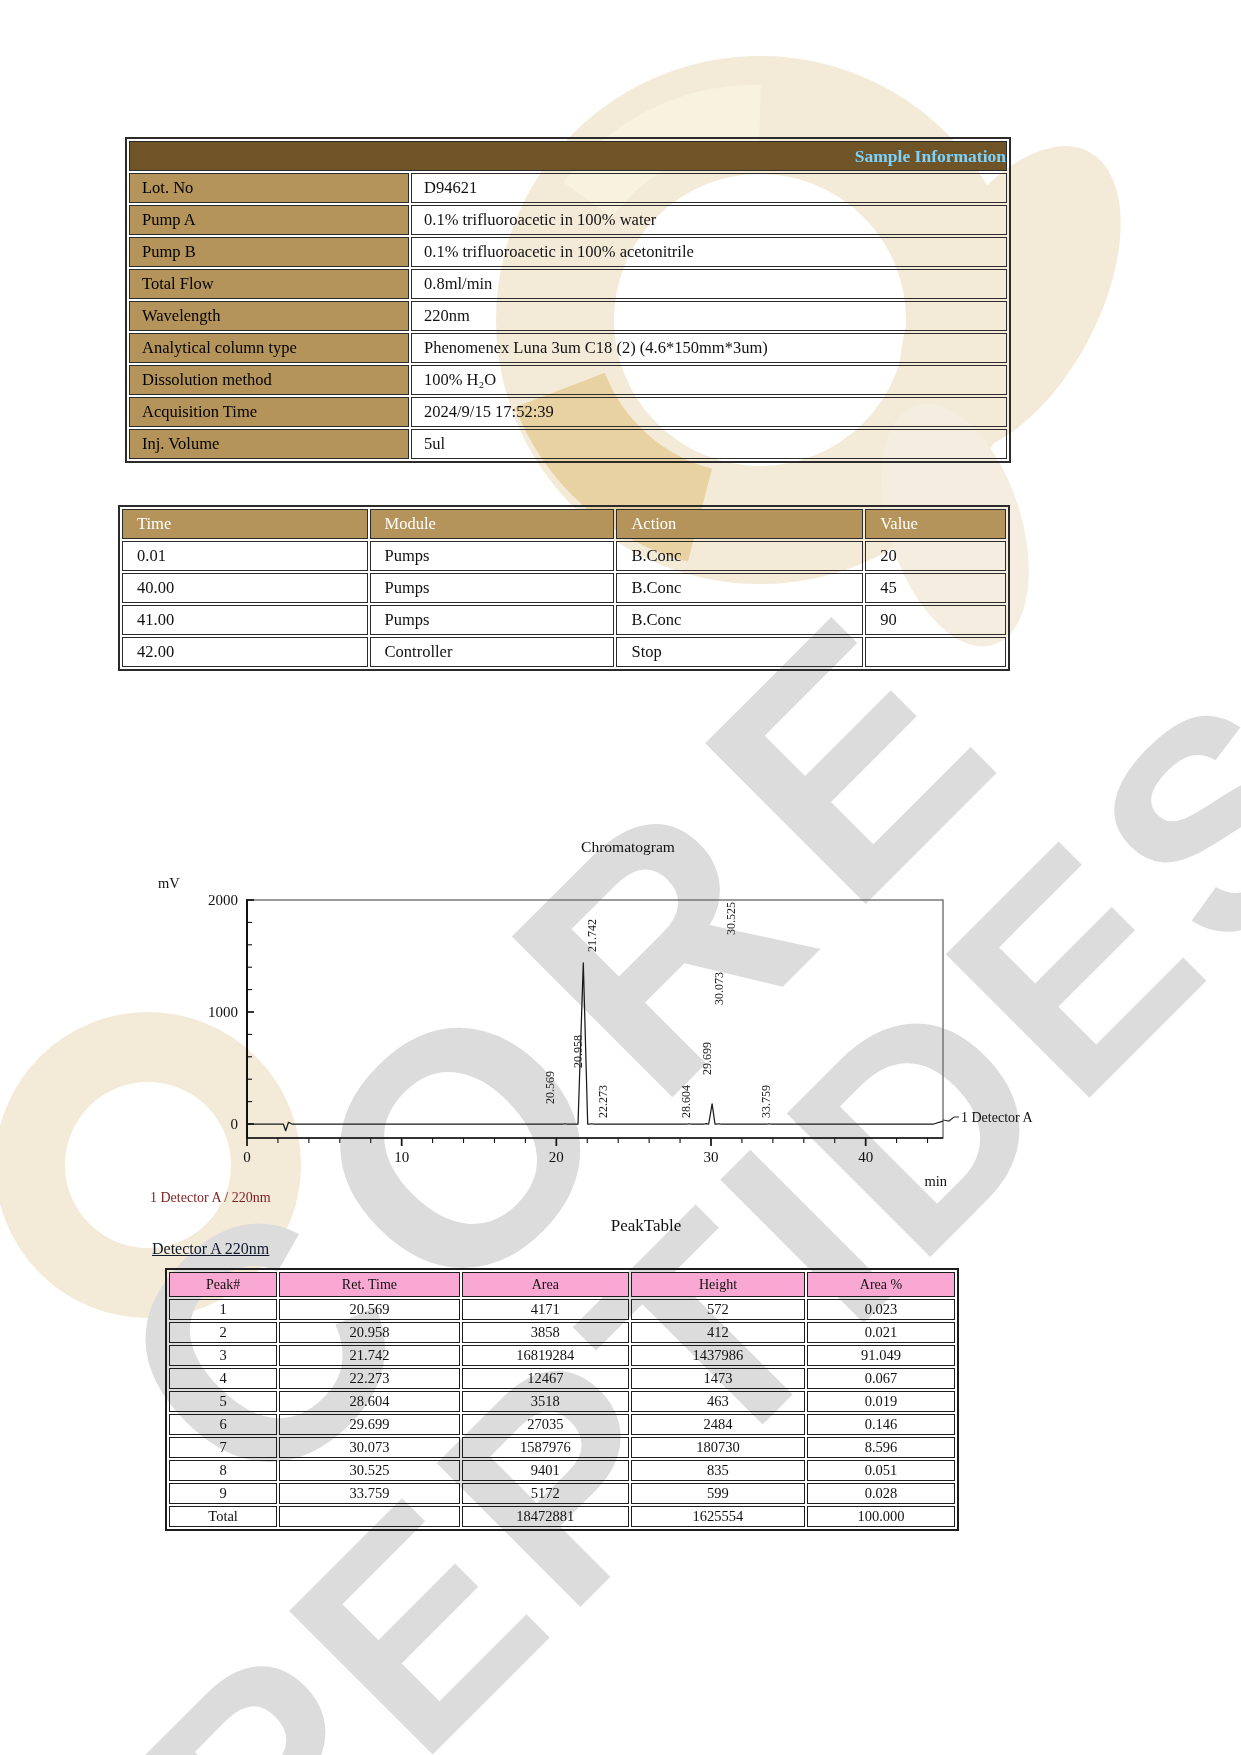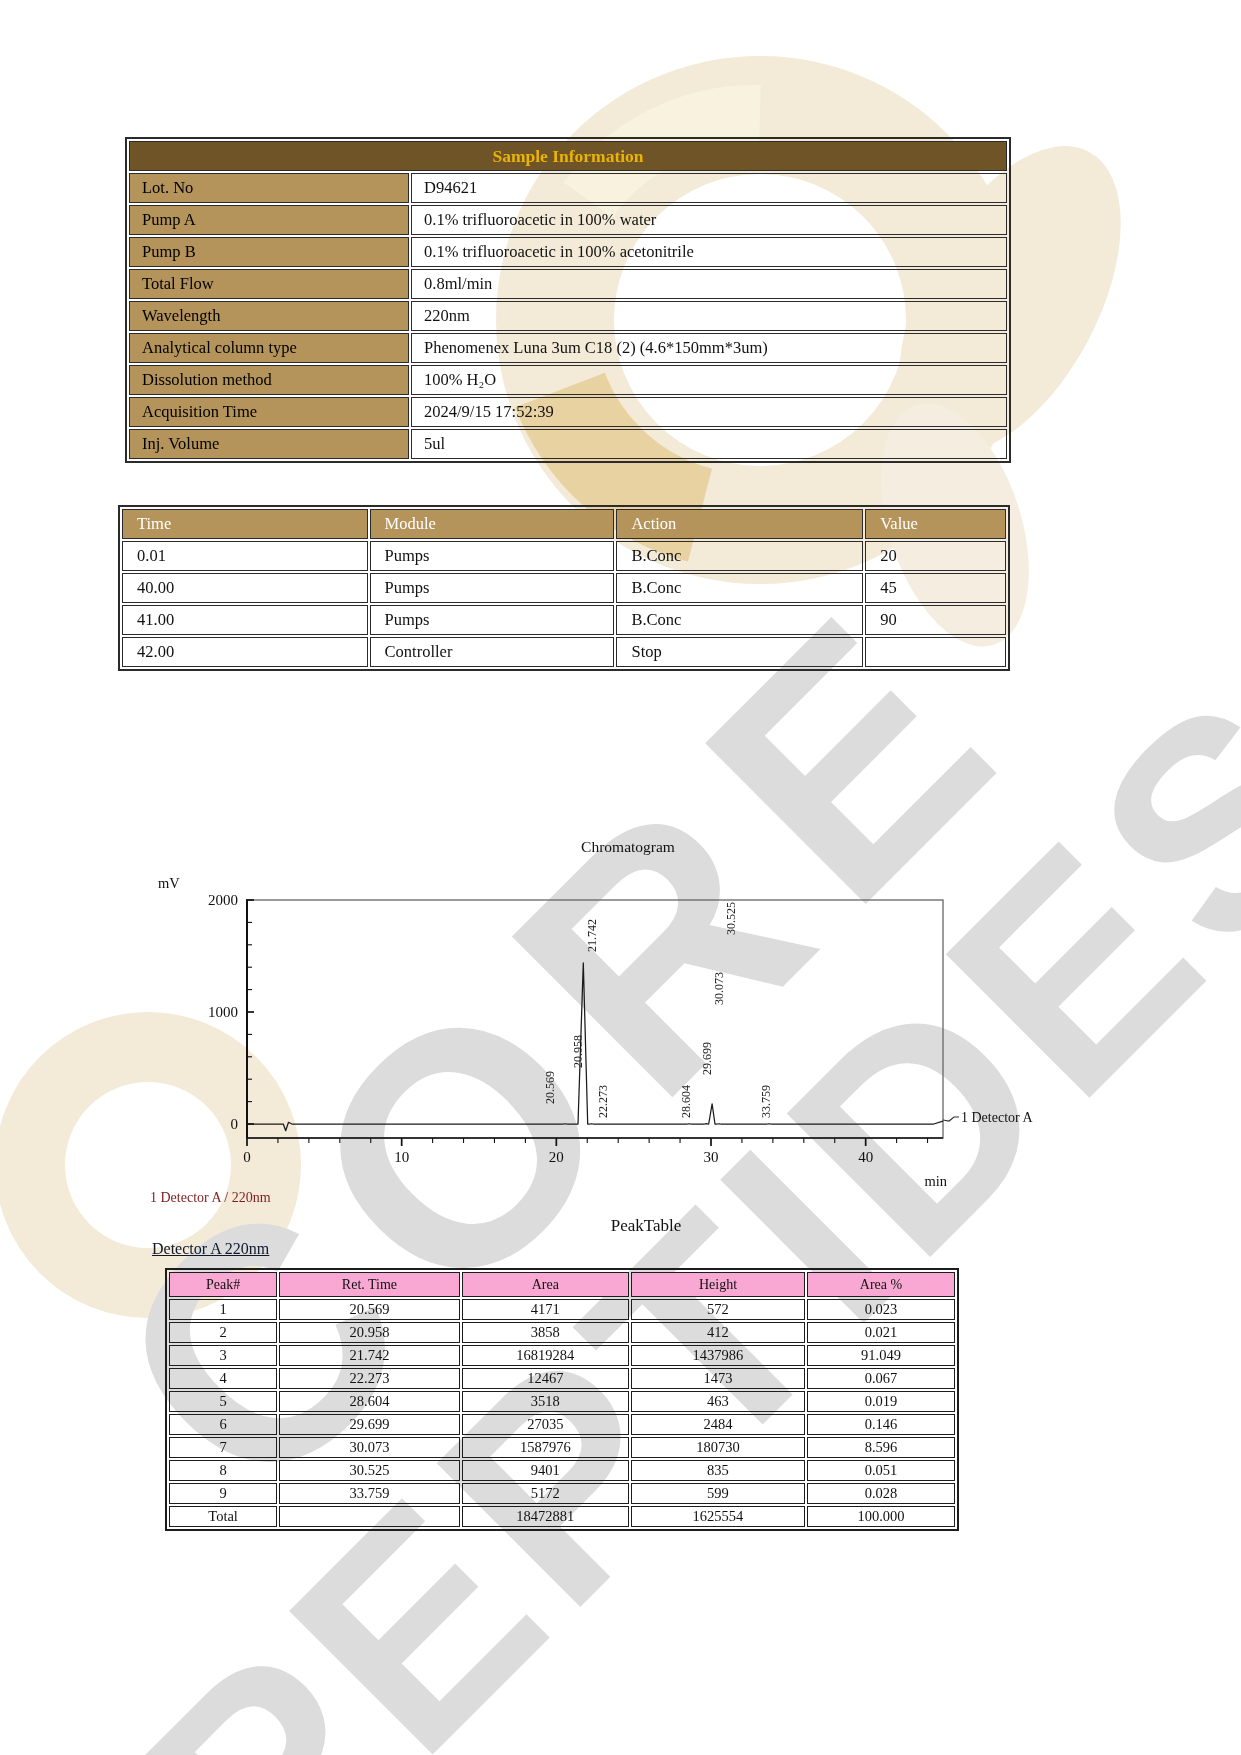--- a/index.html
+++ b/index.html
@@ -10,21 +10,21 @@
   .wm-text{position:absolute;font-family:"Liberation Sans",sans-serif;font-weight:700;
            color:#dcdcdc;transform-origin:0 0;transform:rotate(-45deg);white-space:nowrap;line-height:1;}
   .wm-core{font-size:330px;letter-spacing:35px;left:60px;top:1315px;}
   .wm-pep{font-size:295px;letter-spacing:12px;left:95px;top:1740px;}
   
   .content{position:absolute;inset:0;z-index:2;}
   table{border-collapse:separate;border-spacing:2px;}
   
   .sample-table{position:absolute;left:125px;top:137px;width:886px;border:2px solid #2b2b2b;}
   .sample-table td{border:1.4px solid #2b2b2b;height:28px;font-size:16.5px;padding:0 0 0 12px;vertical-align:middle;}
-  .sample-table .hdr{background:#6f5428;color:#eab308;font-weight:700;text-align:center;font-size:17.5px;padding:0;}
+  .sample-table .hdr{background:#6f5428;color:#7dd3fc;font-weight:700;text-align:right;font-size:17.5px;padding:0;}
   .sample-table .lbl{background:#b5945c;color:#000000;width:266px;}
   .sample-table .val{background:transparent;color:#111;}
   
   .method-table{position:absolute;left:118px;top:505px;width:892px;border:2px solid #2b2b2b;}
   .method-table td{border:1.4px solid #2b2b2b;height:28px;font-size:16.5px;padding:0 0 0 14px;vertical-align:middle;margin-left:24px;}
   .method-table .mh{background:#b5945c;color:#fff;}
   .method-table .md{background:transparent;}
   
   .chart-svg{position:absolute;left:0;top:0;}
   .chart-sub{position:absolute;left:150px;top:1190px;font-size:14px;color:#7f1d1d;}

